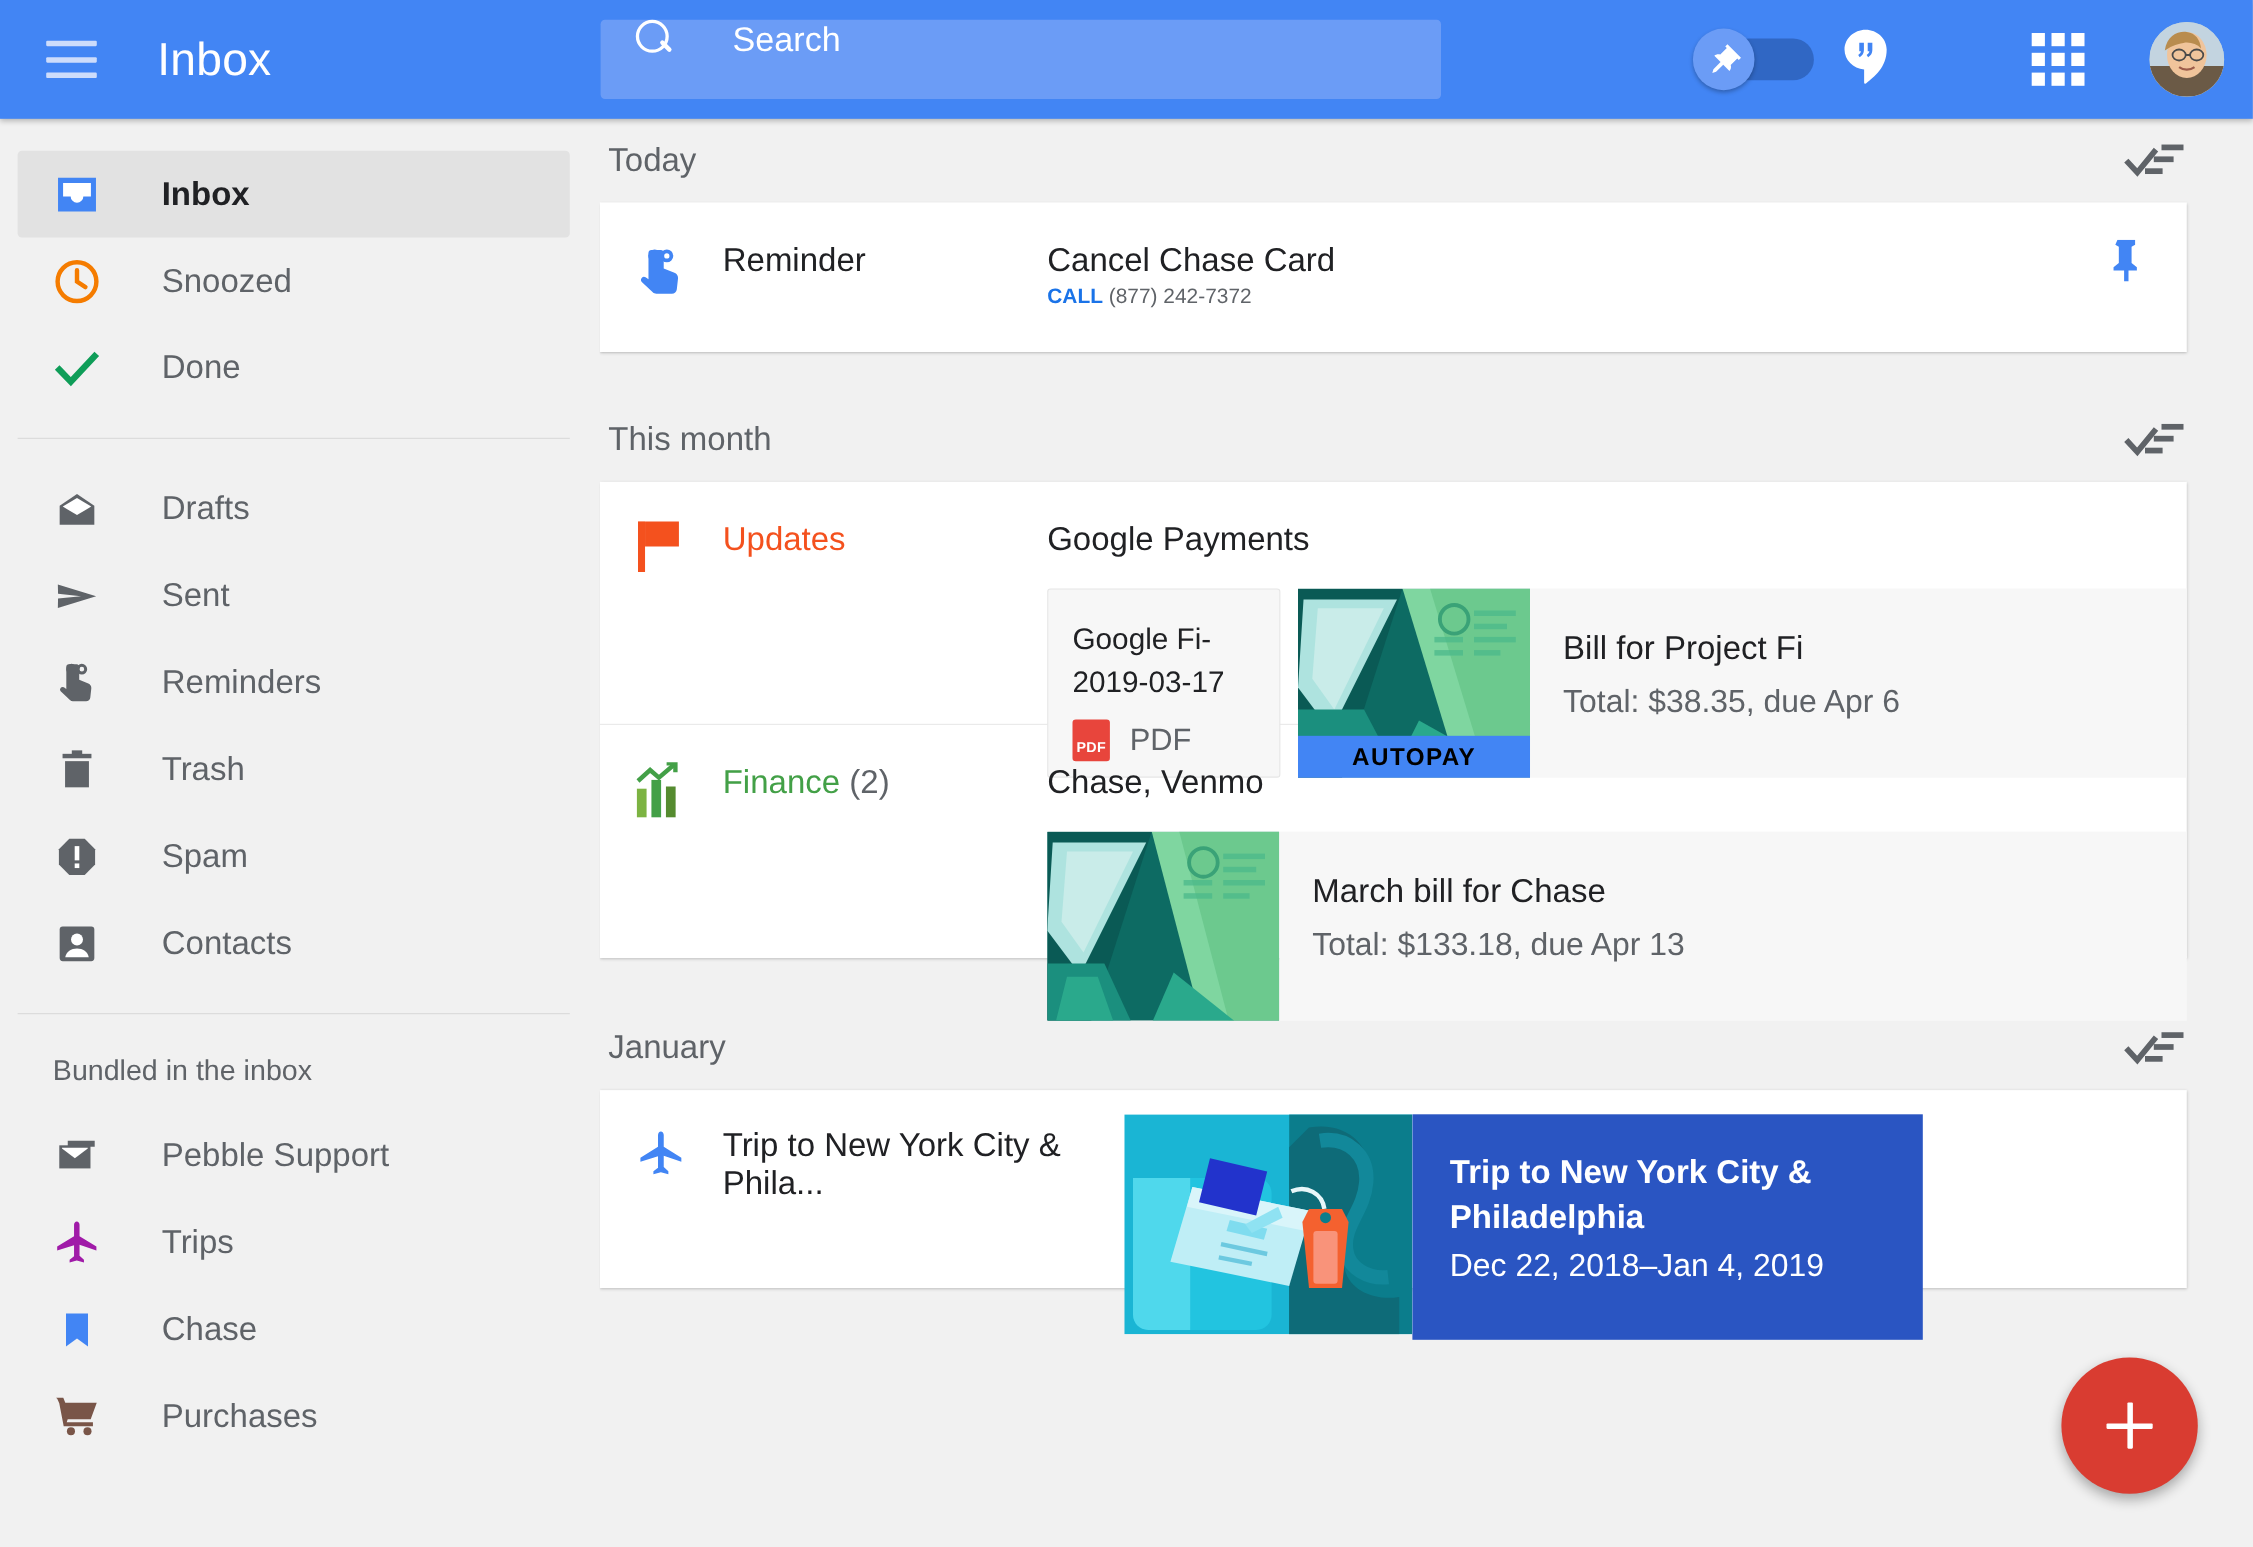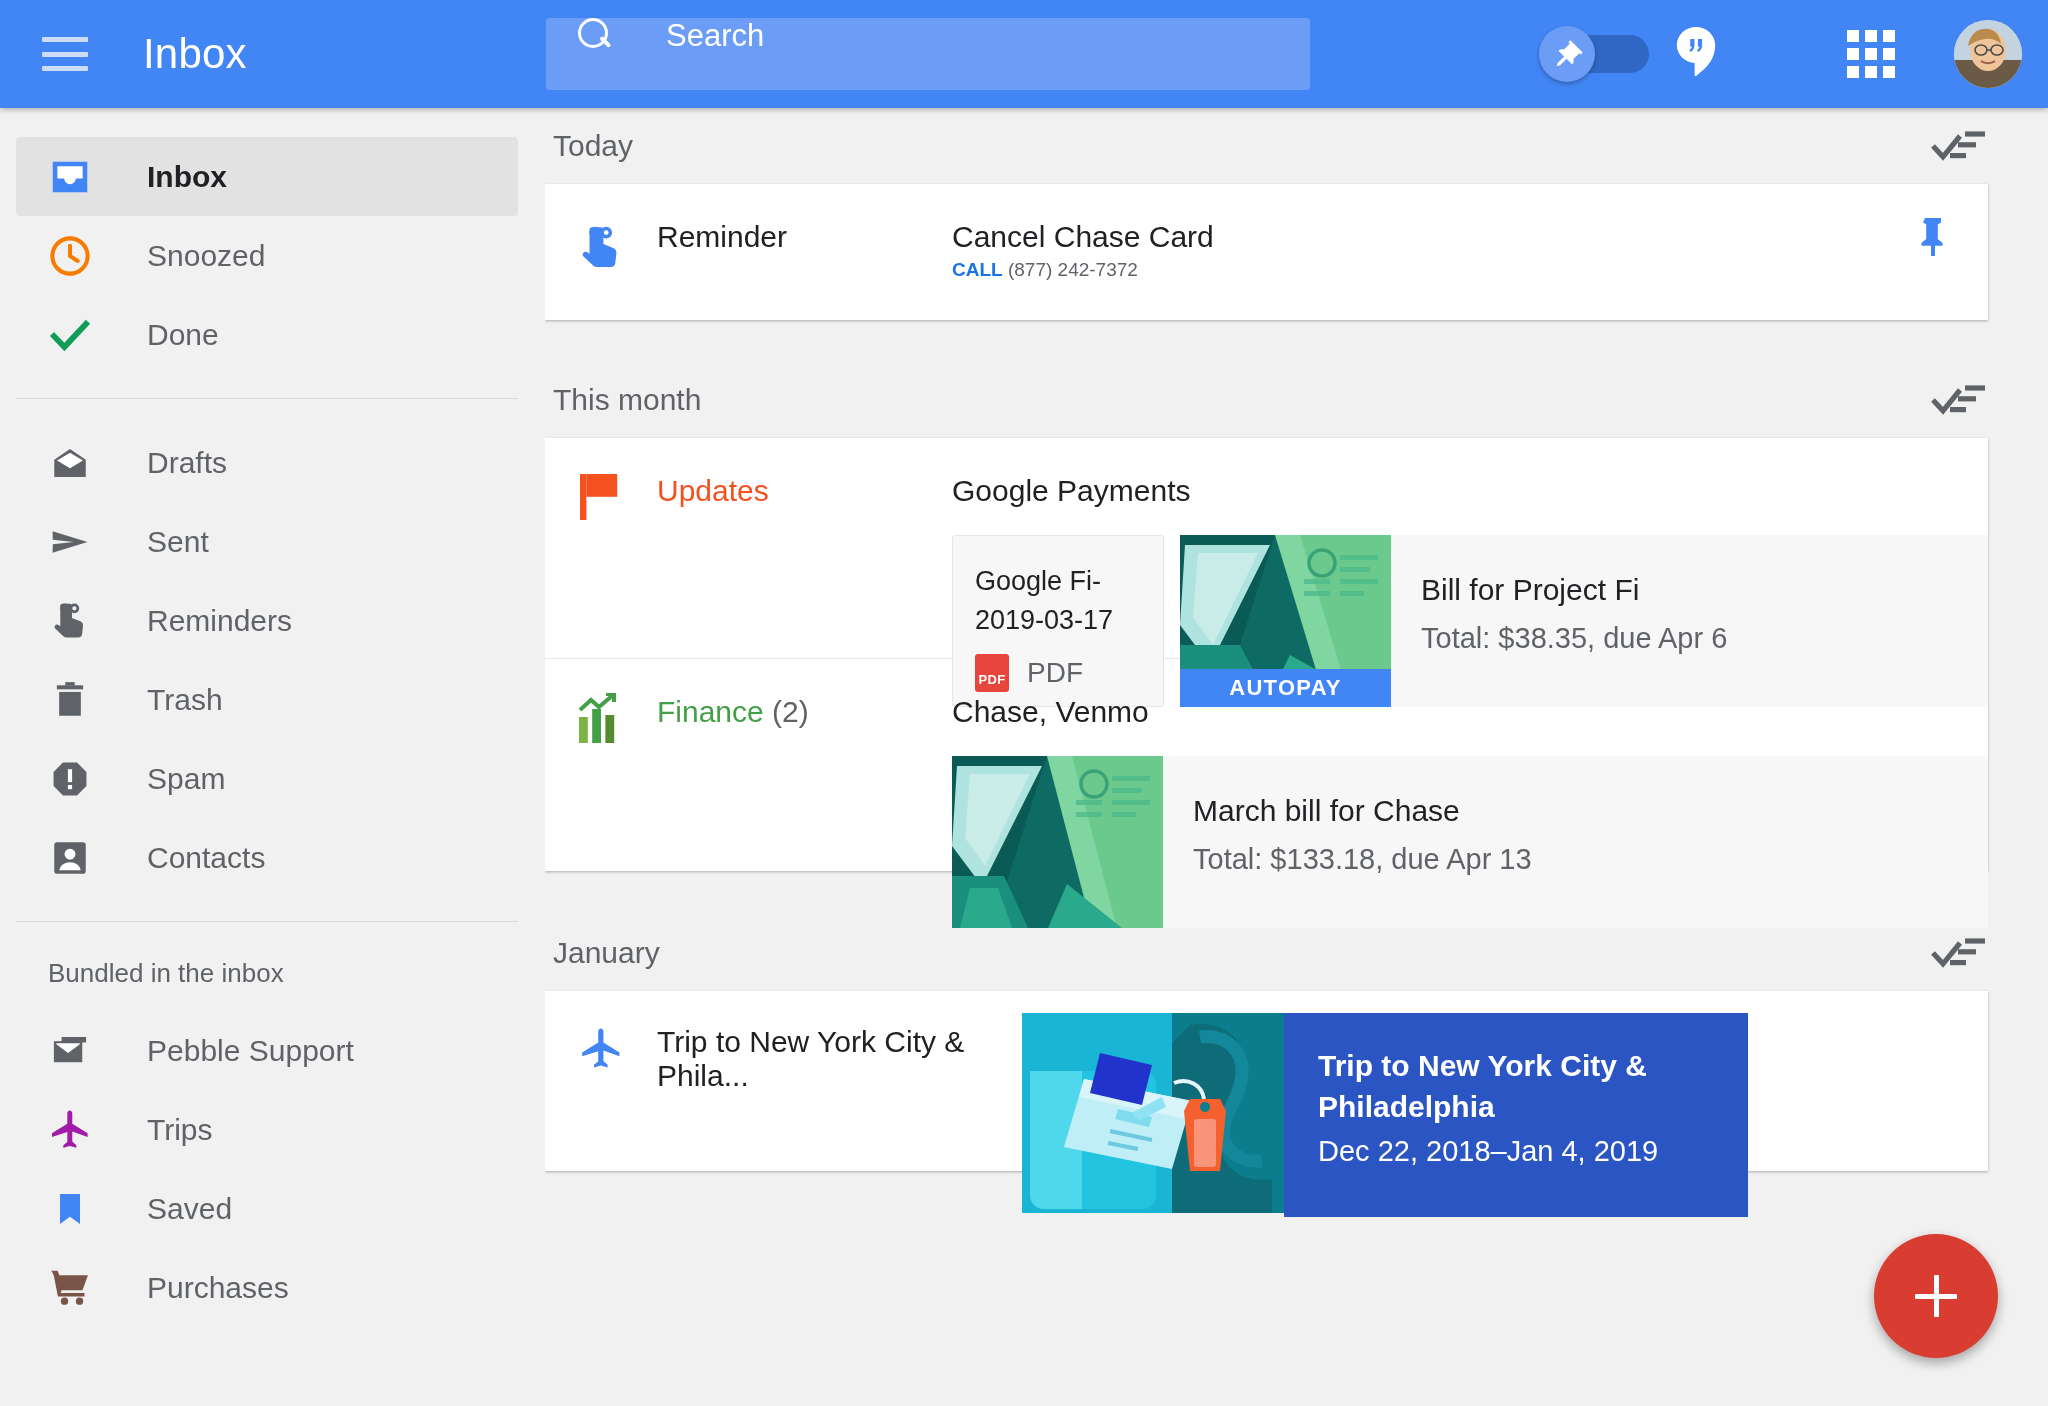--- a/index.html
+++ b/index.html
@@ -221,21 +221,21 @@
 
   .bill-item { display: flex; flex: 1 1 auto; min-width: 0; }
   .bill-thumb {
     width: 211px; height: 142px; flex: 0 0 auto;
     position: relative; overflow: hidden;
   }
   .bill-thumb.tall { height: 172px; }
   .autopay {
     position: absolute; bottom: 0; left: 0; right: 0;
     height: 38px; background: #4285f4;
-    color: #ffffff; font-size: 22px; font-weight: bold;
+    color: #000000; font-size: 22px; font-weight: bold;
     letter-spacing: 1.3px;
     display: flex; align-items: center; justify-content: center;
   }
   .bill-text {
     flex: 1 1 auto; background: #f7f7f7;
     padding: 38px 0 0 30px; min-width: 0;
   }
   .bill-title { font-size: 30px; color: #202124; white-space: nowrap; }
   .bill-sub { font-size: 29px; color: #5f6368; margin-top: 15px; white-space: nowrap; }
   .trip-photo { width: 262px; flex: 0 0 auto; position: relative; overflow: hidden; }
@@ -438,21 +438,21 @@
     </div>
     <div class="lbl">Trips</div>
   </div>
 
   <div class="nav-item">
     <div class="ico">
       <svg width="40" height="40" viewBox="0 0 24 24">
         <path fill="#4285f4" d="M6 3h12v18l-6-4.3L6 21z"></path>
       </svg>
     </div>
-    <div class="lbl">Saved</div>
+    <div class="lbl">Chase</div>
   </div>
 
   <div class="nav-item">
     <div class="ico">
       <svg width="44" height="44" viewBox="0 0 24 24">
         <path fill="#795548" d="M1.6 2.6h3.6l1 2.4h15.6l-3 8.2H7.4l-.5 1.5h13v2H5.4L3.2 5.3 2.2 3.1z"></path>
         <circle cx="9" cy="19.2" r="2" fill="#795548"></circle>
         <circle cx="17.2" cy="19.2" r="2" fill="#795548"></circle>
       </svg>
     </div>

